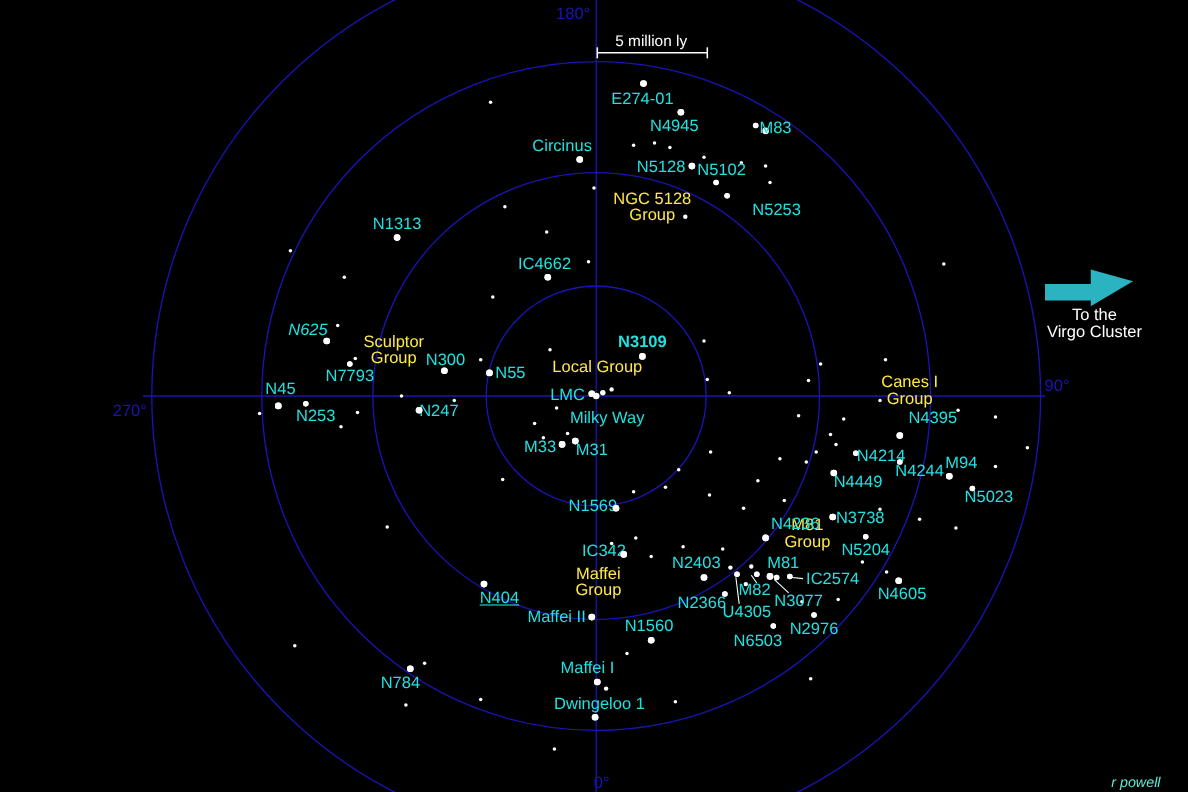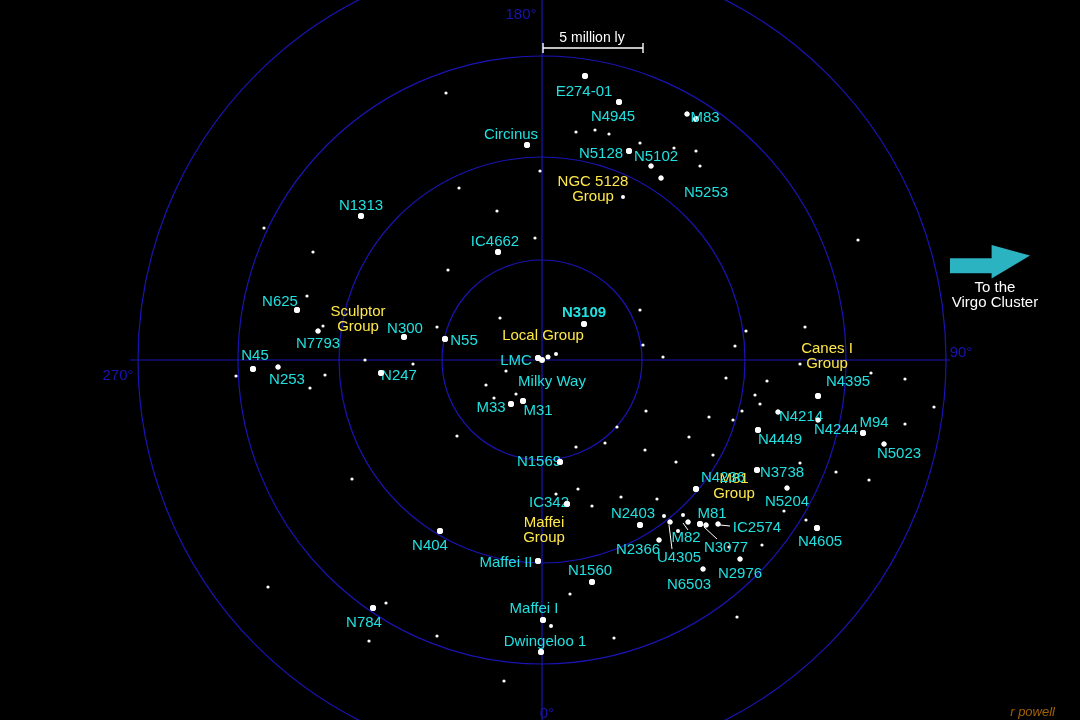--- a/index.html
+++ b/index.html
@@ -19,21 +19,21 @@
     letter-spacing:0px;
     transform:translate(-50%,-50%);
     pointer-events:none;
   }
   .lbl.gal{color:#22e0e0;}
   .lbl.grp{color:#ffe84a;text-align:center;}
   .lbl.grp .l2{display:block;}
   .lbl.ann{color:#ffffff;text-align:center;font-size:15px;}
   .lbl.scale{color:#ffffff;font-size:14px;}
   .lbl.deg{color:#1a14b4;font-size:15px;}
-  .lbl.sig{color:#a16207;font-size:13px;font-style:italic;}
+  .lbl.sig{color:#5eead4;font-size:13px;font-style:italic;}
   .dot{position:absolute;background:#ffffff;border-radius:50%;transform:translate(-50%,-50%);}
 </style>
 </head>
 <body>
 
 <div id="stage">
 
   <svg id="sky" width="1080" height="720" viewBox="0 0 1080 720">
     <g id="grid-layer">
         <circle cx="542" cy="360" r="100" fill="none" stroke="#1a14b4" stroke-width="1.2"></circle>
@@ -206,21 +206,21 @@
       <div class="lbl grp" style="left: 544px; top: 529px;">Maffei<span class="l2">Group</span></div>
       <div class="lbl gal" style="left: 584px; top: 90px;">E274-01</div>
       <div class="lbl gal" style="left: 613px; top: 115px;">N4945</div>
       <div class="lbl gal" style="left: 705px; top: 116px;">M83</div>
       <div class="lbl gal" style="left: 511px; top: 133px;">Circinus</div>
       <div class="lbl gal" style="left: 601px; top: 152px;">N5128</div>
       <div class="lbl gal" style="left: 656px; top: 155px;">N5102</div>
       <div class="lbl gal" style="left: 663px; top: 191px; margin-left: 43px;">N5253</div>
       <div class="lbl gal" style="left: 361px; top: 204px;">N1313</div>
       <div class="lbl gal" style="left: 495px; top: 240px;">IC4662</div>
-      <div class="lbl gal" style="left: 280px; top: 300px;">N625</div>
+      <div class="lbl gal" style="left: 280px; top: 300px; font-style: italic;">N625</div>
       <div class="lbl gal" style="left: 584px; top: 311px; font-weight: bold;">N3109</div>
       <div class="lbl gal" style="left: 405px; top: 327px;">N300</div>
       <div class="lbl gal" style="left: 318px; top: 342px;">N7793</div>
       <div class="lbl gal" style="left: 464px; top: 339px;">N55</div>
       <div class="lbl gal" style="left: 255px; top: 354px;">N45</div>
       <div class="lbl gal" style="left: 516px; top: 359px;">LMC</div>
       <div class="lbl gal" style="left: 287px; top: 378px;">N253</div>
       <div class="lbl gal" style="left: 399px; top: 374px; text-align: center;">N247</div>
       <div class="lbl gal" style="left: 552px; top: 380px;">Milky Way</div>
       <div class="lbl gal" style="left: 820px; top: 380px; margin-left: 28px;">N4395</div>
@@ -239,21 +239,21 @@
       <div class="lbl gal" style="left: 633px; top: 512px;">N2403</div>
       <div class="lbl gal" style="left: 712px; top: 512px;">M81</div>
       <div class="lbl gal" style="left: 757px; top: 526px;">IC2574</div>
       <div class="lbl gal" style="left: 820px; top: 540px;">N4605</div>
       <div class="lbl gal" style="left: 686px; top: 536px;">M82</div>
       <div class="lbl gal" style="left: 638px; top: 548px;">N2366</div>
       <div class="lbl gal" style="left: 726px; top: 546px;">N3077</div>
       <div class="lbl gal" style="left: 679px; top: 556px;">U4305</div>
       <div class="lbl gal" style="left: 740px; top: 572px;">N2976</div>
       <div class="lbl gal" style="left: 689px; top: 583px;">N6503</div>
-      <div class="lbl gal" style="left: 430px; top: 544px;">N404</div>
+      <div class="lbl gal" style="left: 454px; top: 544px; text-decoration: underline;">N404</div>
       <div class="lbl gal" style="left: 506px; top: 561px;">Maffei II</div>
       <div class="lbl gal" style="left: 590px; top: 569px;">N1560</div>
       <div class="lbl gal" style="left: 534px; top: 607px;">Maffei I</div>
       <div class="lbl gal" style="left: 364px; top: 621px;">N784</div>
       <div class="lbl gal" style="left: 545px; top: 640px;">Dwingeloo 1</div>
     </div>
 
   <div class="lbl scale" id="scale-label" style="left: 592px; top: 37px;">5 million ly</div>
 
   <div class="lbl ann" id="virgo-annotation" style="left: 995px; top: 294px;">

